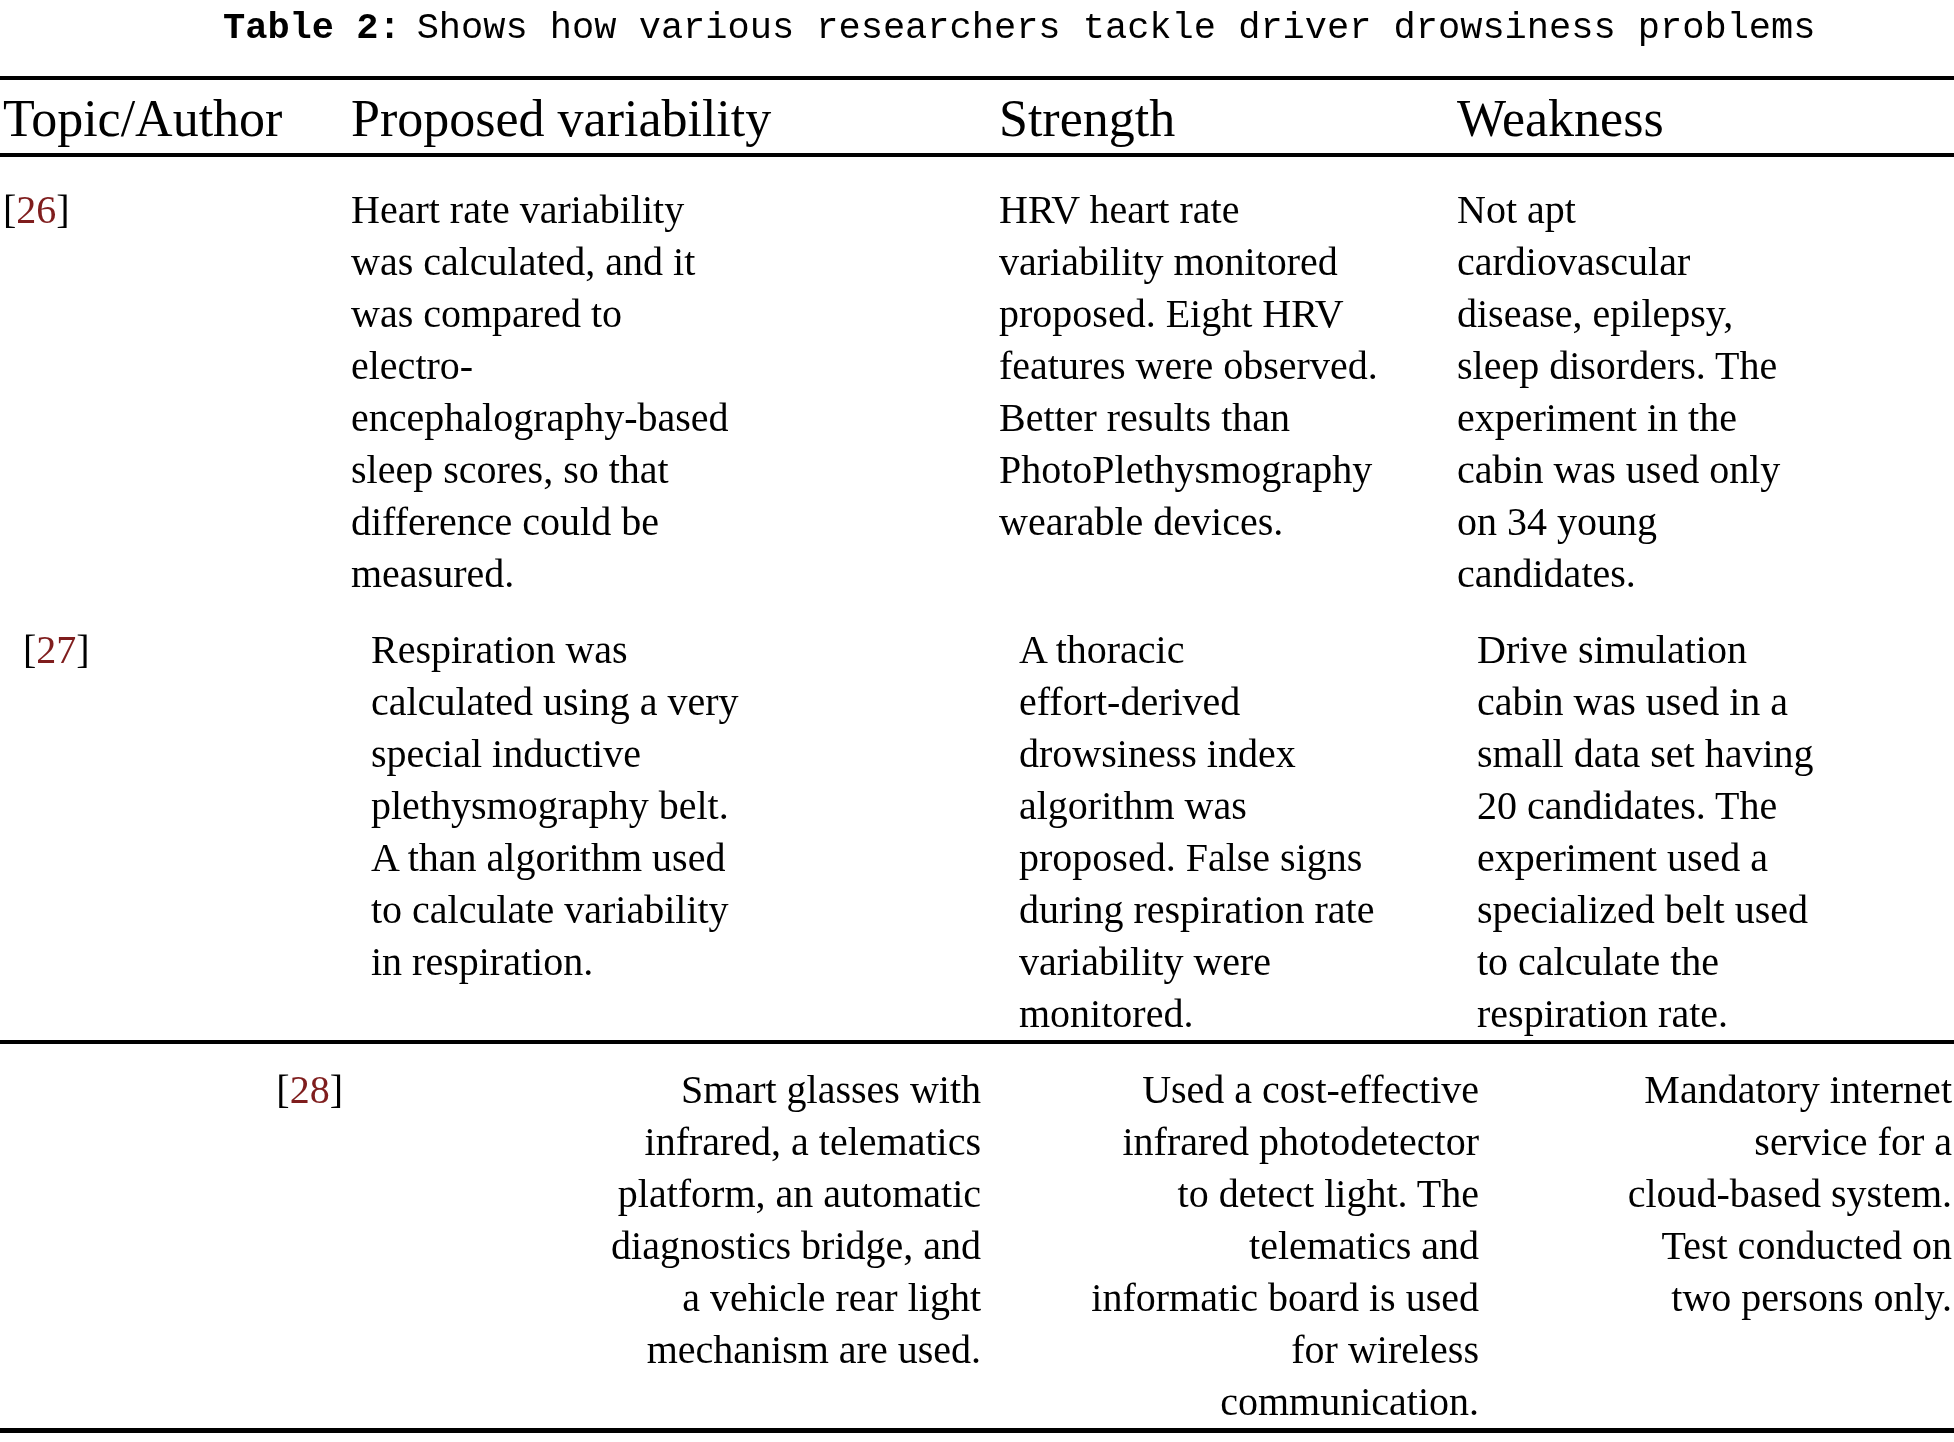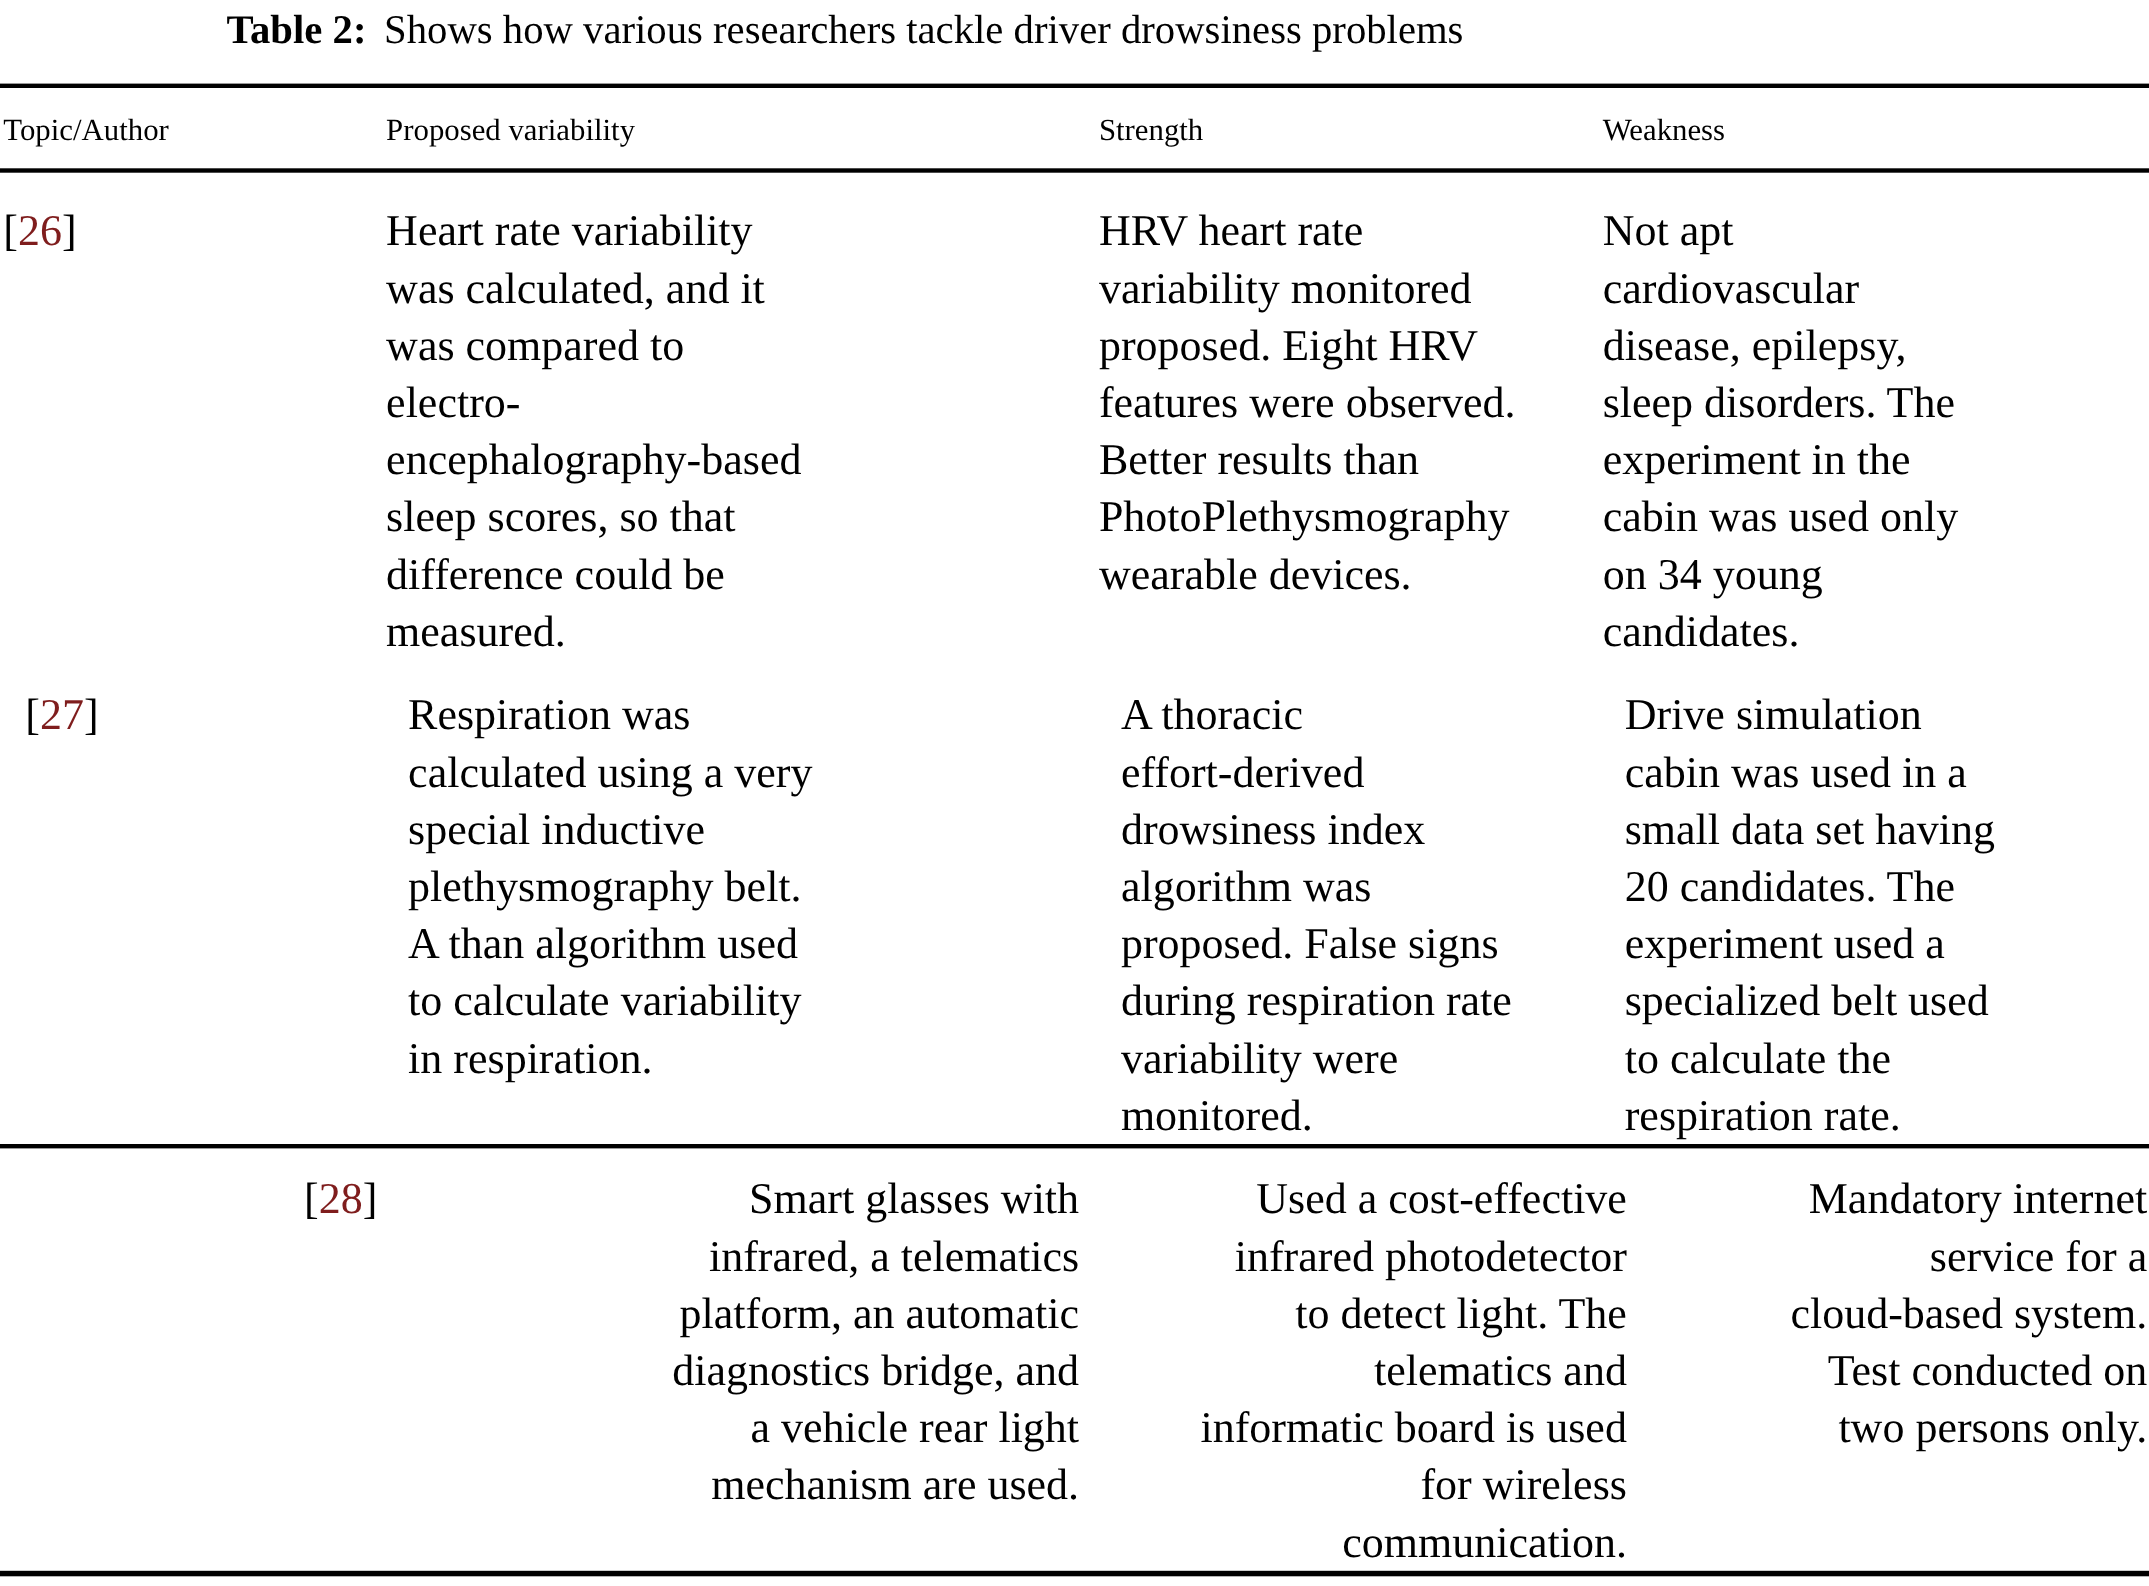--- a/index.html
+++ b/index.html
@@ -2,32 +2,32 @@
 <html><head>
 <meta charset="utf-8">
 <style>
   html,body{margin:0;padding:0;}
   body{
     width:1954px;height:1442px;position:relative;overflow:hidden;
     background:#ffffff;color:#000000;
     font-family:"Liberation Serif","DejaVu Serif",serif;
   }
   .caption{
-    position:absolute;left:206px;top:5px;
-    font-size:37px;line-height:46px;white-space:nowrap;
+    position:absolute;left:223px;top:5px;
+    font-size:37px;line-height:46px;white-space:nowrap;font-family:Liberation Mono, monospace;
   }
   .caption .cap-label{font-weight:bold;margin-right:16px;}
   .rule{position:absolute;left:0;width:1954px;background:#000000;}
   .rule-top{top:76px;height:4px;}
   .rule-head{top:153px;height:4px;}
   .rule-mid{top:1040px;height:4px;}
   .rule-bottom{top:1428px;height:5px;}
   .colhead{
     position:absolute;top:95px;
-    font-size:28px;line-height:48px;white-space:nowrap;
+    font-size:52px;line-height:48px;white-space:nowrap;
   }
   .cell{
     position:absolute;
     font-size:40px;line-height:52px;
     white-space:pre;
   }
   .col1{left:3px;width:340px;}
   .col2{left:351px;width:630px;}
   .col3{left:999px;width:480px;}
   .col4{left:1457px;width:495px;}

